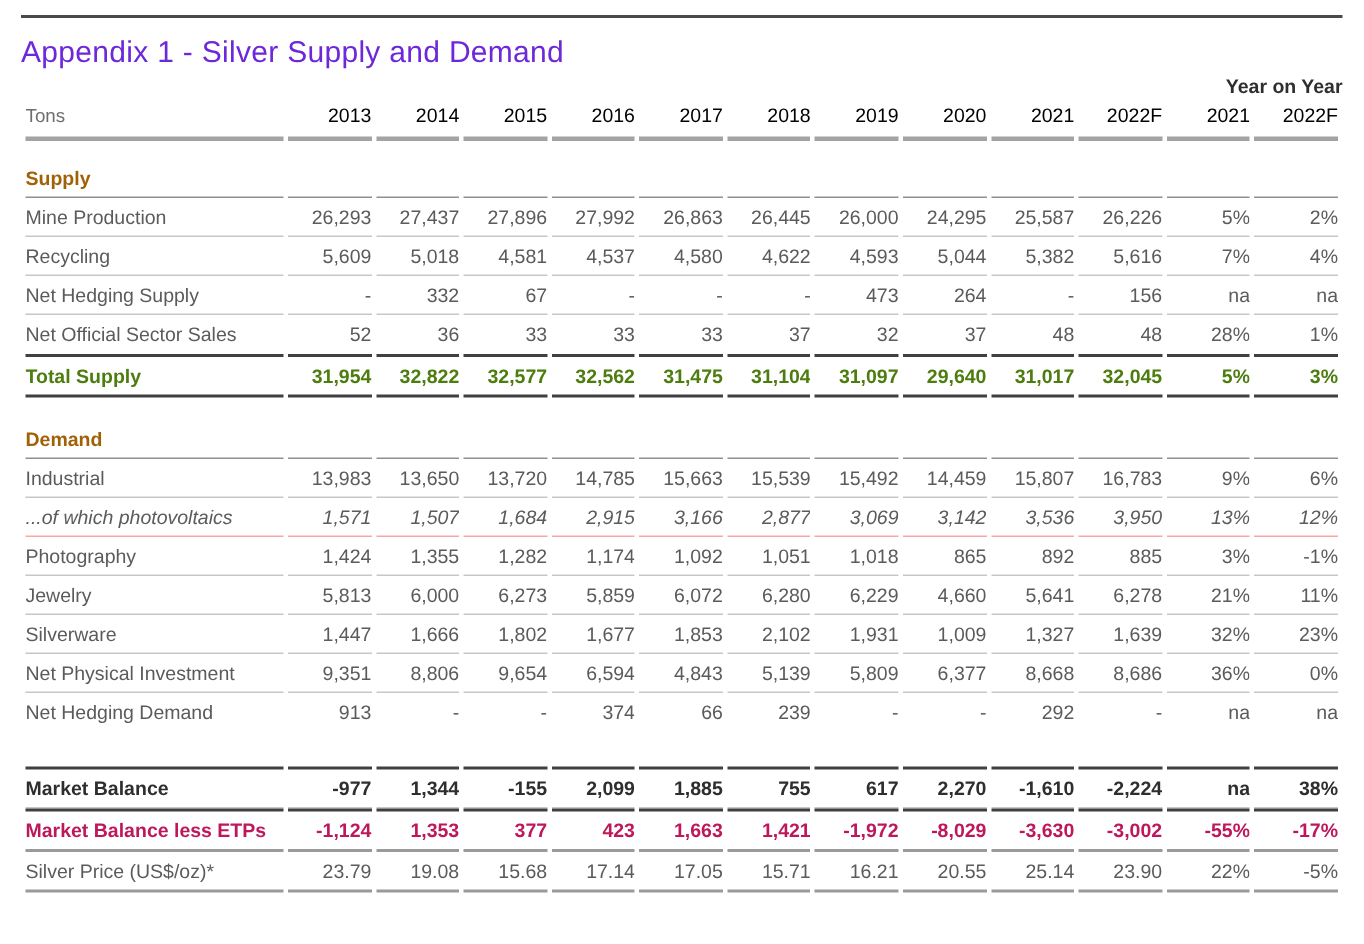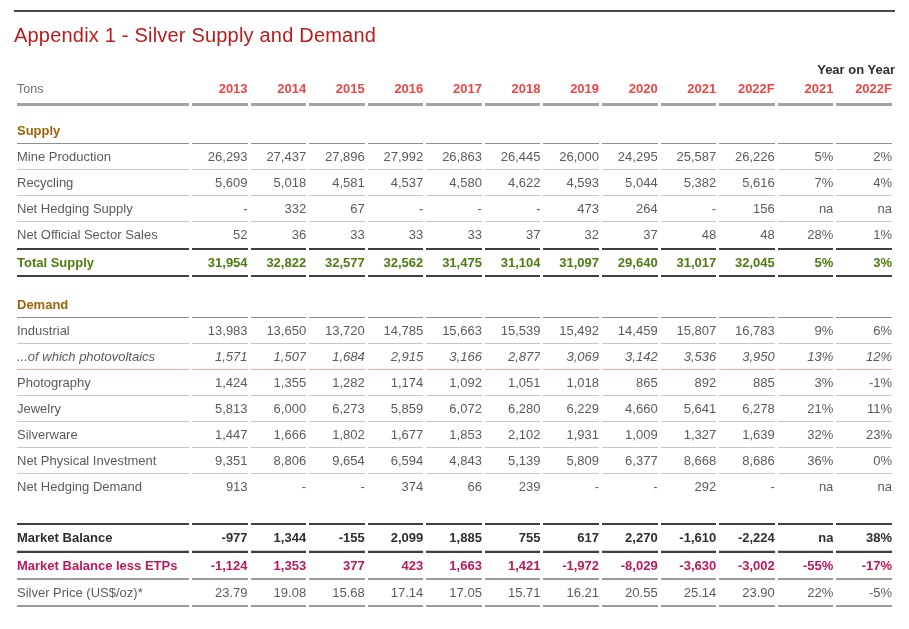--- a/index.html
+++ b/index.html
@@ -12,30 +12,30 @@
     padding: 10px 14px 0 14px;
     overflow: hidden;
   }
   .top-rule {
     border-top: 2px solid #4a4a4a;
     height: 0;
   }
   .page-title {
     font-size: 20px;
     font-weight: 400;
-    color: #b91c1c;
+    color: #6d28d9;
     margin: 12px 0 0 0;
     letter-spacing: 0.2px;
   }
   .yoy-label {
     text-align: right;
     font-size: 13px;
     font-weight: 700;
     color: #2e2e2e;
-    margin-top: 15px;
+    margin-top: 3px;
   }
   table.data-table {
     width: 100%;
     border-collapse: separate;
     border-spacing: 3px 0;
     table-layout: fixed;
     margin-top: 0px;
   }
   col.label-col { width: 172px; }
   th, td {
@@ -45,22 +45,22 @@
     text-align: right;
     padding: 5px 0 5px 2px;
     white-space: nowrap;
     overflow: hidden;
   }
   th:first-child, td:first-child { text-align: left; padding-left: 0; }
   thead th {
     border-bottom: 3px solid #a3a3a3;
     padding-bottom: 7px;
     padding-top: 4px;
-    font-weight: 700;
-    color: #ef4444;
+    font-weight: 400;
+    color: #000000;
   }
   thead th.tons-header { font-weight: 400; color: #6e6e6e; font-size: 12.5px; }
   tr.section-header-row td {
     font-weight: 700;
     color: #a16207;
     border-bottom: 1px solid #8f8f8f;
     padding-top: 6px;
   }
   tr.r-normal td { border-bottom: 1px solid #c7c7c7; }
   tr.r-italic td { border-bottom: 1px solid #fca5a5; font-style: italic; }

